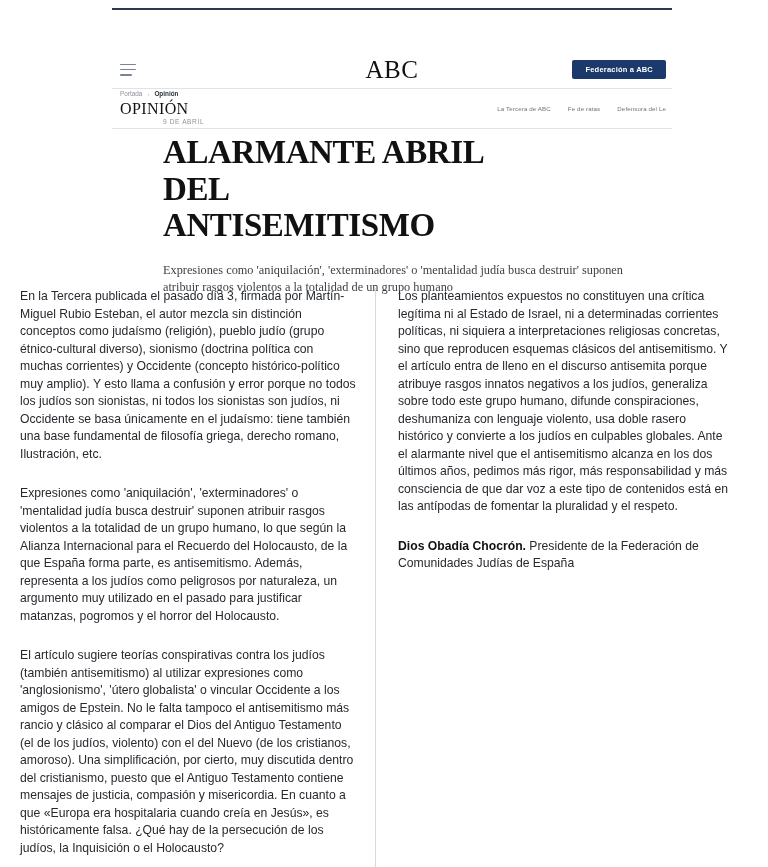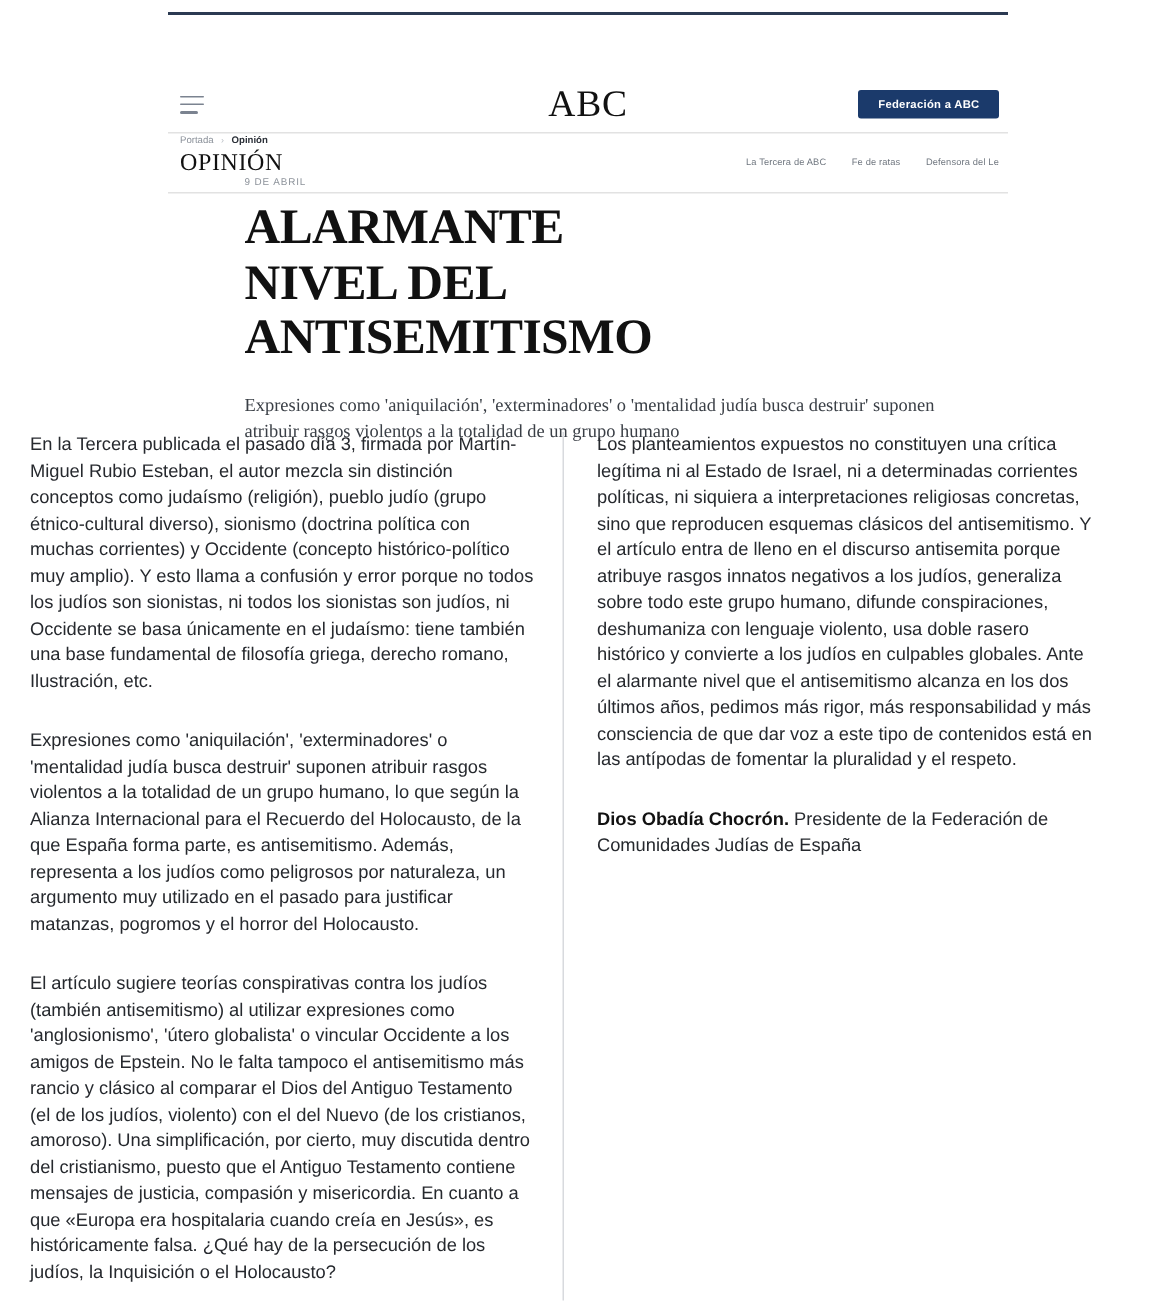--- a/index.html
+++ b/index.html
@@ -228,21 +228,21 @@
 </div>
 
 <div class="breadcrumb">
   <a href="#">Portada</a>
   <span class="sep">›</span>
   <span class="crumb-current">Opinión</span>
 </div>
 
 <div class="article-head">
   <div class="kicker-date">9 DE ABRIL</div>
-  <h1 class="headline">ALARMANTE NIVEL DEL ANTISEMITISMO</h1>
+  <h1 class="headline">ALARMANTE ABRIL DEL ANTISEMITISMO</h1>
   <p class="standfirst">Expresiones como 'aniquilación', 'exterminadores' o 'mentalidad judía busca destruir' suponen atribuir rasgos violentos a la totalidad de un grupo humano</p>
 </div>
 
 <div class="article-body">
 
   <div class="col col-left">
     <p>En la Tercera publicada el pasado día 3, firmada por Martín-Miguel Rubio Esteban, el autor mezcla sin distinción conceptos como judaísmo (religión), pueblo judío (grupo étnico-cultural diverso), sionismo (doctrina política con muchas corrientes) y Occidente (concepto histórico-político muy amplio). Y esto llama a confusión y error porque no todos los judíos son sionistas, ni todos los sionistas son judíos, ni Occidente se basa únicamente en el judaísmo: tiene también una base fundamental de filosofía griega, derecho romano, Ilustración, etc.</p>
     <p>Expresiones como 'aniquilación', 'exterminadores' o 'mentalidad judía busca destruir' suponen atribuir rasgos violentos a la totalidad de un grupo humano, lo que según la Alianza Internacional para el Recuerdo del Holocausto, de la que España forma parte, es antisemitismo. Además, representa a los judíos como peligrosos por naturaleza, un argumento muy utilizado en el pasado para justificar matanzas, pogromos y el horror del Holocausto.</p>
     <p>El artículo sugiere teorías conspirativas contra los judíos (también antisemitismo) al utilizar expresiones como 'anglosionismo', 'útero globalista' o vincular Occidente a los amigos de Epstein. No le falta tampoco el antisemitismo más rancio y clásico al comparar el Dios del Antiguo Testamento (el de los judíos, violento) con el del Nuevo (de los cristianos, amoroso). Una simplificación, por cierto, muy discutida dentro del cristianismo, puesto que el Antiguo Testamento contiene mensajes de justicia, compasión y misericordia. En cuanto a que «Europa era hospitalaria cuando creía en Jesús», es históricamente falsa. ¿Qué hay de la persecución de los judíos, la Inquisición o el Holocausto?</p>
   </div>

